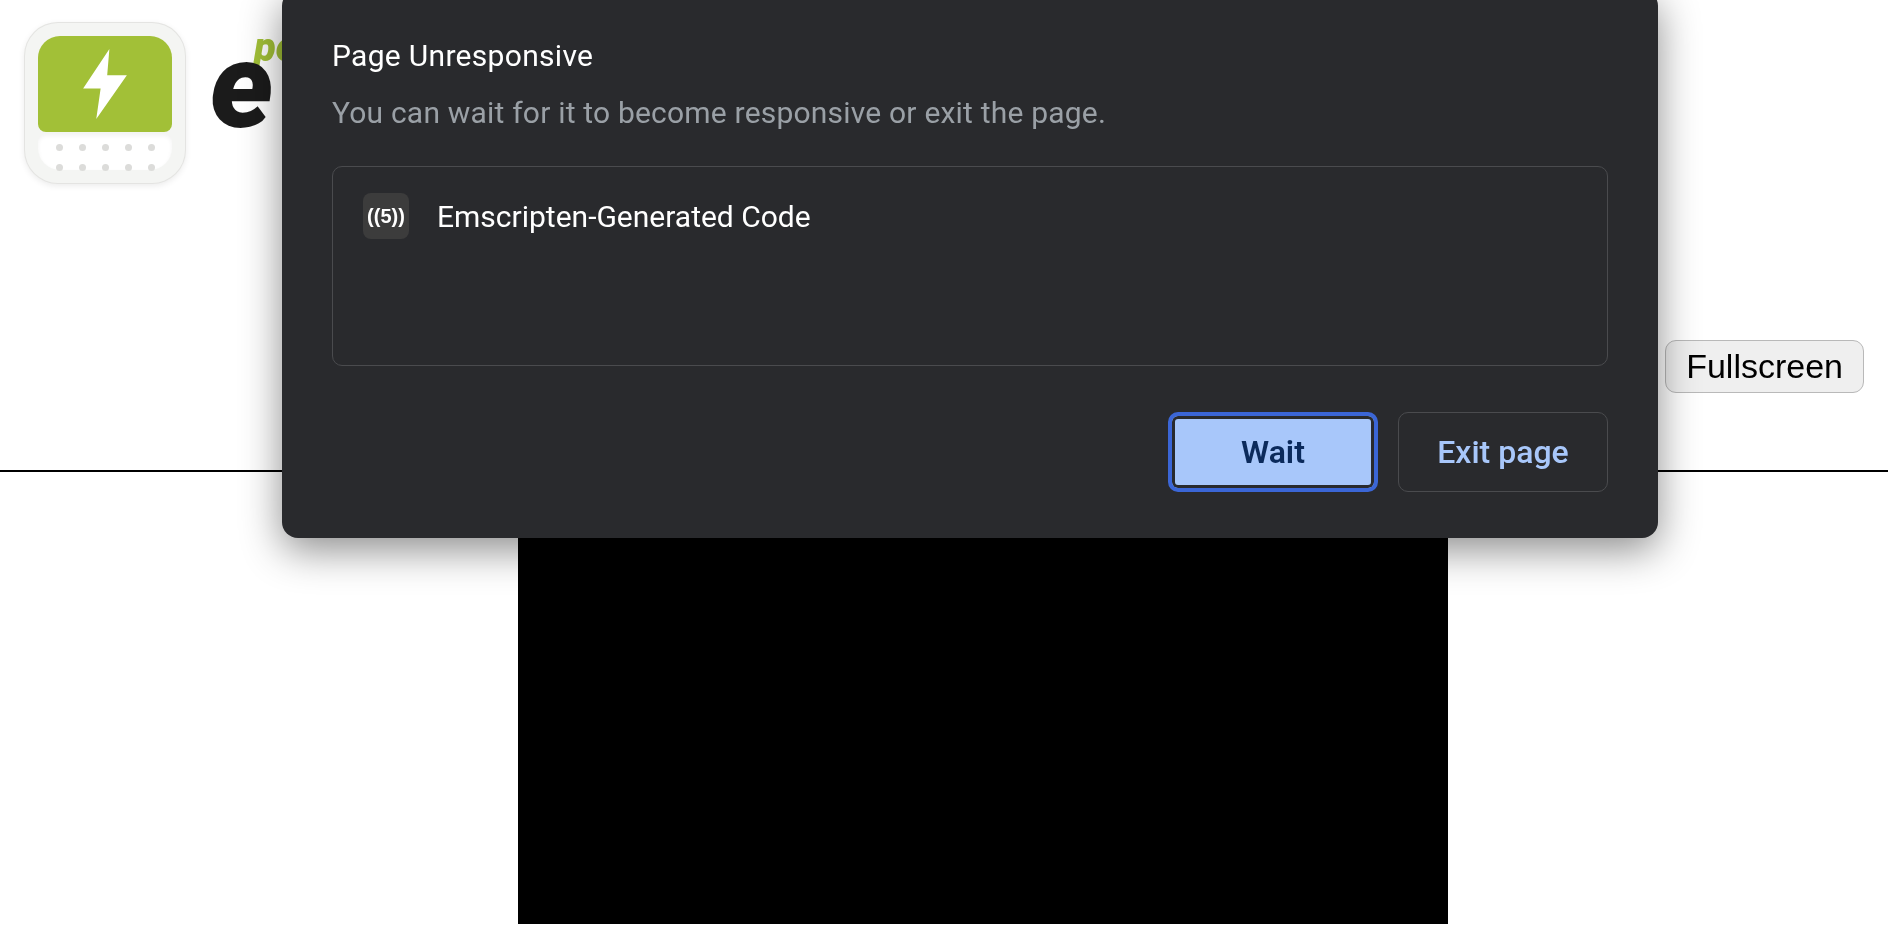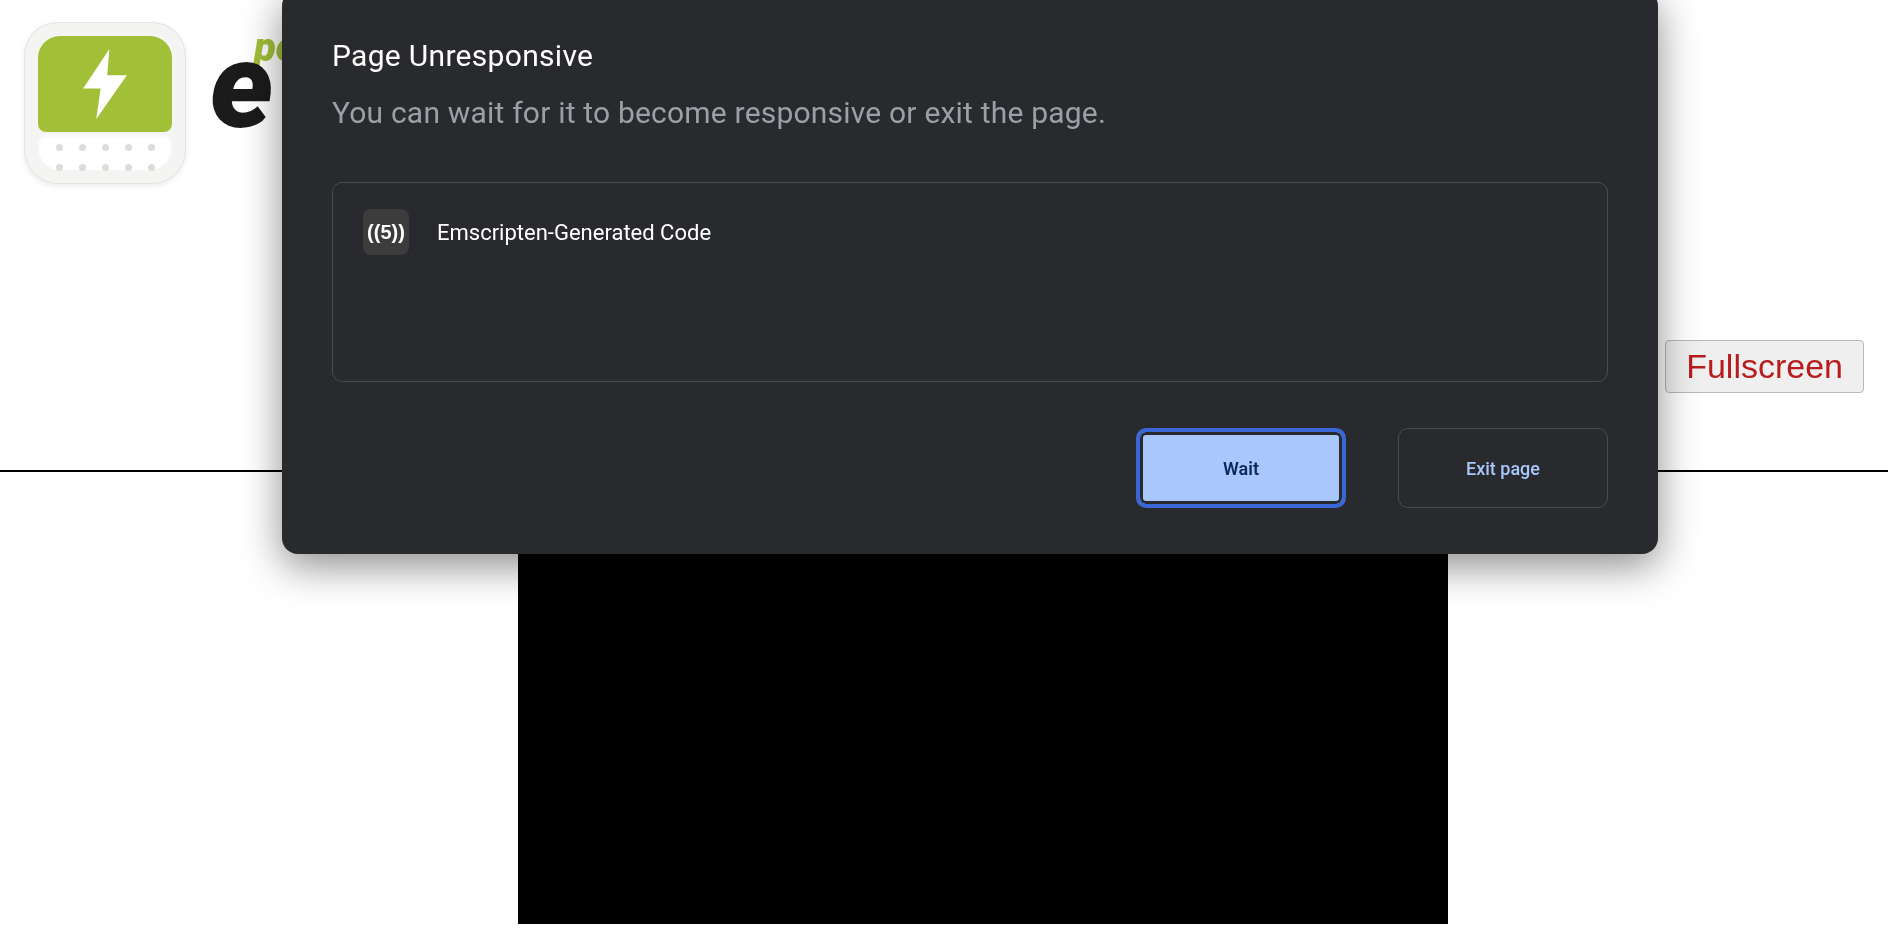--- a/index.html
+++ b/index.html
@@ -78,24 +78,24 @@
     letter-spacing: 0px;
     margin-left: 16px;
   }
 
   .fullscreen-btn {
     position: absolute;
     right: 24px;
     top: 340px;
     background: #efefef;
     border: 1px solid #b9b9b9;
-    border-radius: 4px;
+    border-radius: 11px;
     font-size: 34px;
     font-family: Arial, sans-serif;
-    color: #b91c1c;
+    color: #000000;
     padding: 6px 20px;
     box-sizing: border-box;
     text-align: center;
   }
 
   .hr-line {
     position: absolute;
     left: 0; right: 0;
     top: 470px;
     height: 2px;
@@ -131,21 +131,21 @@
     font-size: 30px;
     font-weight: 400;
     color: #ffffff;
     margin: 0 0 22px 0;
     letter-spacing: 0.3px;
   }
 
   .dialog-subtitle {
     font-size: 30px;
     color: #9aa0a6;
-    margin: 0 0 52px 0;
+    margin: 0 0 36px 0;
     letter-spacing: 0.2px;
   }
 
   .process-box {
     border: 1px solid #4a4b4e;
     border-radius: 10px;
     padding: 26px 30px;
     min-height: 200px;
     box-sizing: border-box;
   }
@@ -163,42 +163,41 @@
     justify-content: center;
     color: #fff;
     flex-shrink: 0;
   }
   .favicon-inner {
     font-size: 20px;
     font-weight: 700;
     font-family: Arial, sans-serif;
   }
   .process-name {
-    font-size: 22px;
+    font-size: 30px;
     color: #ffffff;
   }
 
   .dialog-actions {
     display: flex;
     justify-content: flex-end;
     gap: 20px;
     margin-top: 46px;
   }
 
   .btn {
     min-width: 210px;
     height: 80px;
     border-radius: 10px;
-    font-size: 18px;
+    font-size: 32px;
     display: flex;
     align-items: center;
     justify-content: center;
     box-sizing: border-box;
     padding: 0 30px;
-    margin-left: 32px;
   }
   .btn-primary {
     background: #a8c7fa;
     color: #0b2a5b;
     font-weight: 600;
     border: 4px solid #3b66d6;
     box-shadow: inset 0 0 0 3px #292a2d;
   }
   .btn-secondary {
     background: transparent;

